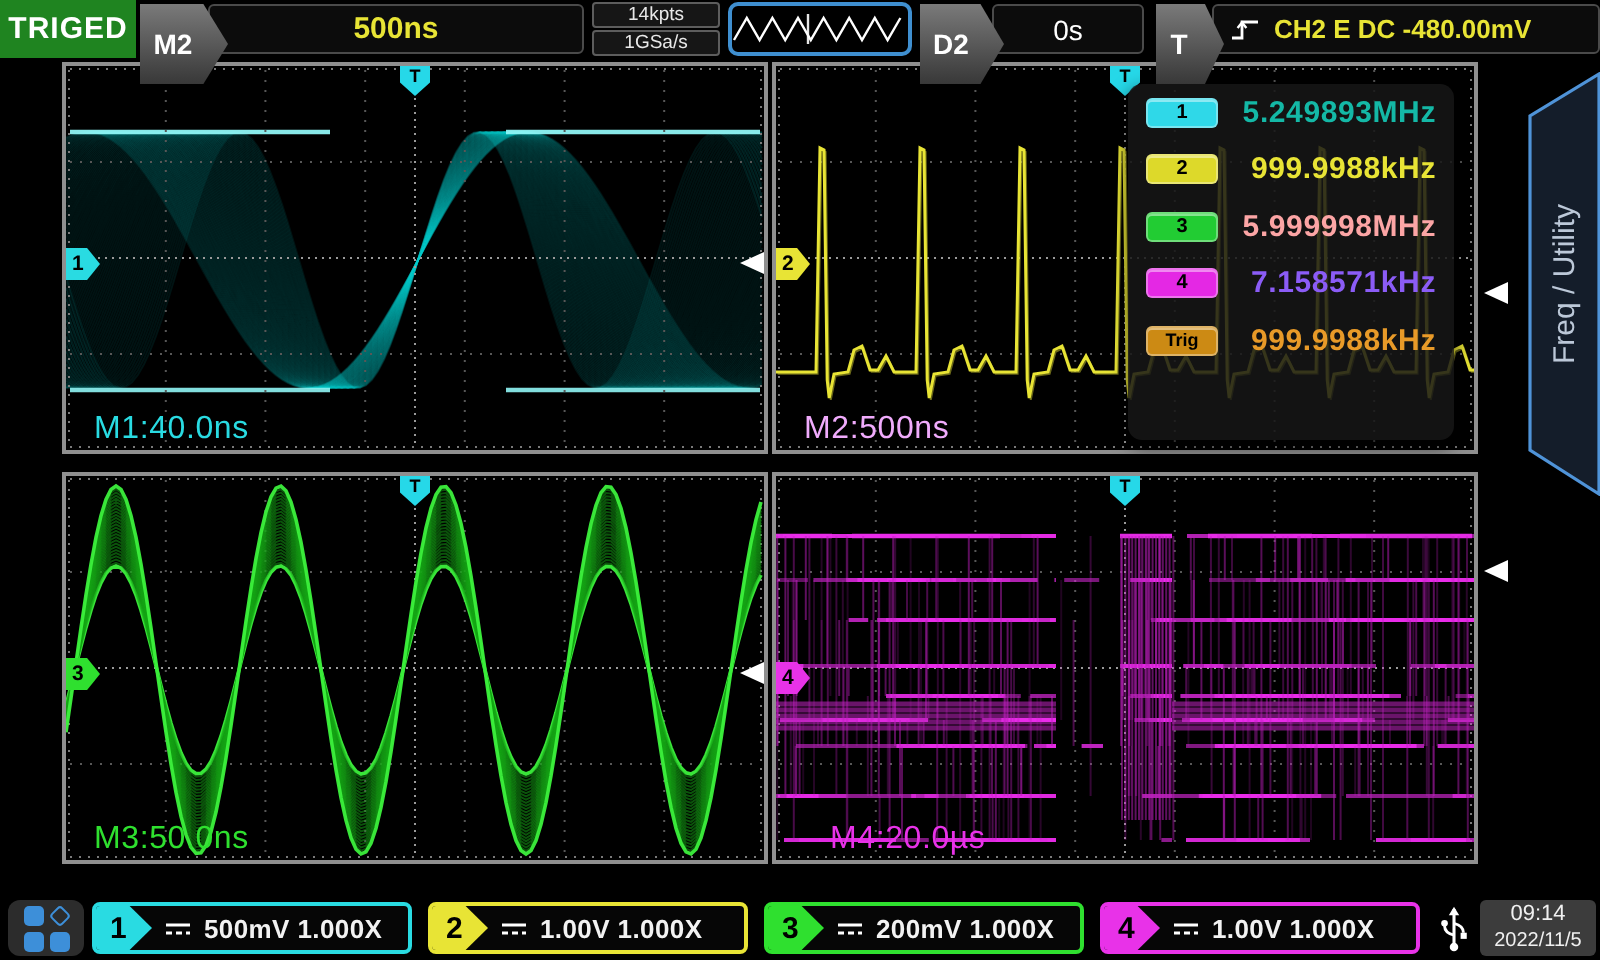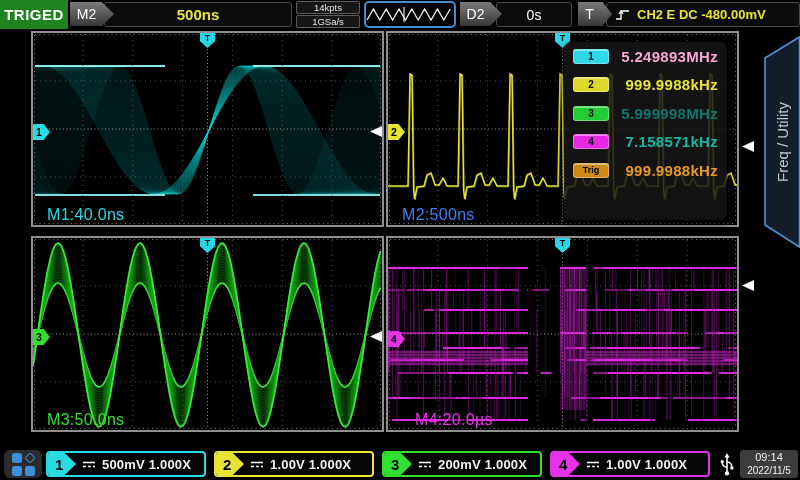--- a/index.html
+++ b/index.html
@@ -2,22 +2,22 @@
 <html><head>
 <meta charset="utf-8">
 <style>
   html,body{margin:0;padding:0;background:#000;}
   .screen{position:relative;width:800px;height:480px;background:#000;overflow:hidden;
           font-family:"Liberation Sans",sans-serif;-webkit-font-smoothing:antialiased;}
   
   .topbar{position:absolute;left:0;top:0;width:800px;height:29px;background:#000;z-index:5;}
   .trigstatus{position:absolute;left:0;top:0;width:68px;height:29px;background:#1f8420;color:#fff;
               font-weight:bold;font-size:15px;display:flex;align-items:center;justify-content:center;letter-spacing:.5px;}
-  .tag{position:absolute;top:2px;height:24px;background:linear-gradient(#7a7a7a,#383838);color:#fff;
-       font-weight:normal;font-size:14px;display:flex;align-items:center;justify-content:center;
+  .tag{position:absolute;top:2px;height:40px;background:linear-gradient(#7a7a7a,#383838);color:#fff;
+       font-weight:bold;font-size:14px;display:flex;align-items:center;justify-content:center;
        clip-path:polygon(0 0,72% 0,100% 50%,72% 100%,0 100%);padding-right:11px;box-sizing:border-box;z-index:2;}
   #tagM{left:70px;width:44px;} #tagD{left:460px;width:42px;} #tagT{left:578px;width:34px;}
   .valbox{position:absolute;top:2px;height:25px;background:#0c0c0c;border:1px solid #4a4a4a;border-radius:3px;
           box-sizing:border-box;display:flex;align-items:center;justify-content:center;color:#fff;font-size:14px;}
   #tbBox{left:104px;width:188px;color:#e8e435;font-weight:bold;font-size:15px;}
   #dlyBox{left:496px;width:76px;text-align:right;}
   #trgBox{left:606px;width:194px;justify-content:flex-start;padding-left:8px;gap:6px;color:#e8e435;font-weight:bold;font-size:13px;}
   .memcol{position:absolute;left:296px;top:1px;width:64px;}
   .membox{height:13px;margin-bottom:1px;background:#161616;border:1px solid #5d5d5d;box-sizing:border-box;color:#e8e8e8;
           font-size:9.5px;display:flex;align-items:center;justify-content:center;border-radius:2px;}
@@ -237,21 +237,21 @@
           <line x1="174.5" y1="2.0" x2="174.5" y2="190.0" stroke="#9a9a9a" stroke-dasharray="1,2.5" stroke-width="1"></line>
           <line x1="2.0" y1="1.5" x2="347.0" y2="1.5" stroke="#7a7a7a" stroke-dasharray="1,3.5" stroke-width="1"></line>
           <line x1="2.0" y1="190.5" x2="347.0" y2="190.5" stroke="#7a7a7a" stroke-dasharray="1,3.5" stroke-width="1"></line>
           <line x1="1.5" y1="2.0" x2="1.5" y2="190.0" stroke="#7a7a7a" stroke-dasharray="1,3.5" stroke-width="1"></line>
           <line x1="347.5" y1="2.0" x2="347.5" y2="190.0" stroke="#7a7a7a" stroke-dasharray="1,3.5" stroke-width="1"></line>
           <path d="M0.0,153.0L20.0,153.0L22.0,41.0L24.0,42.0L25.6,157.0L26.6,166.0L29.0,154.0L36.0,153.0L39.0,142.0L43.0,140.0L47.0,152.0L51.0,152.0L55.0,145.0L59.0,153.0L68.0,153.0L70.0,153.0L72.0,41.0L74.0,42.0L75.6,157.0L76.6,166.0L79.0,154.0L86.0,153.0L89.0,142.0L93.0,140.0L97.0,152.0L101.0,152.0L105.0,145.0L109.0,153.0L118.0,153.0L120.0,153.0L122.0,41.0L124.0,42.0L125.6,157.0L126.6,166.0L129.0,154.0L136.0,153.0L139.0,142.0L143.0,140.0L147.0,152.0L151.0,152.0L155.0,145.0L159.0,153.0L168.0,153.0L170.0,153.0L172.0,41.0L174.0,42.0L175.6,157.0L176.6,166.0L179.0,154.0L186.0,153.0L189.0,142.0L193.0,140.0L197.0,152.0L201.0,152.0L205.0,145.0L209.0,153.0L218.0,153.0L220.0,153.0L222.0,41.0L224.0,42.0L225.6,157.0L226.6,166.0L229.0,154.0L236.0,153.0L239.0,142.0L243.0,140.0L247.0,152.0L251.0,152.0L255.0,145.0L259.0,153.0L268.0,153.0L270.0,153.0L272.0,41.0L274.0,42.0L275.6,157.0L276.6,166.0L279.0,154.0L286.0,153.0L289.0,142.0L293.0,140.0L297.0,152.0L301.0,152.0L305.0,145.0L309.0,153.0L318.0,153.0L320.0,153.0L322.0,41.0L324.0,42.0L325.6,157.0L326.6,166.0L329.0,154.0L336.0,153.0L339.0,142.0L343.0,140.0L347.0,152.0L351.0,152.0L355.0,145.0L359.0,153.0L368.0,153.0" fill="none" stroke="#e8e435" stroke-width="1.5"></path>
           <path d="M0.0,153.0L20.0,153.0L22.0,41.0L24.0,42.0L25.6,157.0L26.6,166.0L29.0,154.0L36.0,153.0L39.0,142.0L43.0,140.0L47.0,152.0L51.0,152.0L55.0,145.0L59.0,153.0L68.0,153.0L70.0,153.0L72.0,41.0L74.0,42.0L75.6,157.0L76.6,166.0L79.0,154.0L86.0,153.0L89.0,142.0L93.0,140.0L97.0,152.0L101.0,152.0L105.0,145.0L109.0,153.0L118.0,153.0L120.0,153.0L122.0,41.0L124.0,42.0L125.6,157.0L126.6,166.0L129.0,154.0L136.0,153.0L139.0,142.0L143.0,140.0L147.0,152.0L151.0,152.0L155.0,145.0L159.0,153.0L168.0,153.0L170.0,153.0L172.0,41.0L174.0,42.0L175.6,157.0L176.6,166.0L179.0,154.0L186.0,153.0L189.0,142.0L193.0,140.0L197.0,152.0L201.0,152.0L205.0,145.0L209.0,153.0L218.0,153.0L220.0,153.0L222.0,41.0L224.0,42.0L225.6,157.0L226.6,166.0L229.0,154.0L236.0,153.0L239.0,142.0L243.0,140.0L247.0,152.0L251.0,152.0L255.0,145.0L259.0,153.0L268.0,153.0L270.0,153.0L272.0,41.0L274.0,42.0L275.6,157.0L276.6,166.0L279.0,154.0L286.0,153.0L289.0,142.0L293.0,140.0L297.0,152.0L301.0,152.0L305.0,145.0L309.0,153.0L318.0,153.0L320.0,153.0L322.0,41.0L324.0,42.0L325.6,157.0L326.6,166.0L329.0,154.0L336.0,153.0L339.0,142.0L343.0,140.0L347.0,152.0L351.0,152.0L355.0,145.0L359.0,153.0L368.0,153.0" fill="none" stroke="#e8e435" stroke-width="1" stroke-opacity=".45" transform="translate(0.8,0.9)"></path>
         </svg>
       <div class="tmark">T</div>
       <div class="chmark" style="background: rgb(232, 228, 53);">2</div>
-      <div class="mlabel" style="color: #3b82f6;">M2:500ns</div>
+      <div class="mlabel" style="color: #f0abfc;">M2:500ns</div>
     </div>
 
     <div class="quad" id="qBL">
       <svg class="wave" width="349" height="192">
           <line x1="49.9" y1="2.0" x2="49.9" y2="190.0" stroke="#575757" stroke-dasharray="1,4" stroke-width="1"></line>
           <line x1="99.7" y1="2.0" x2="99.7" y2="190.0" stroke="#575757" stroke-dasharray="1,4" stroke-width="1"></line>
           <line x1="149.6" y1="2.0" x2="149.6" y2="190.0" stroke="#575757" stroke-dasharray="1,4" stroke-width="1"></line>
           <line x1="199.4" y1="2.0" x2="199.4" y2="190.0" stroke="#575757" stroke-dasharray="1,4" stroke-width="1"></line>
           <line x1="249.3" y1="2.0" x2="249.3" y2="190.0" stroke="#575757" stroke-dasharray="1,4" stroke-width="1"></line>
           <line x1="299.1" y1="2.0" x2="299.1" y2="190.0" stroke="#575757" stroke-dasharray="1,4" stroke-width="1"></line>
@@ -821,33 +821,33 @@
       <div class="chmark" style="top: 93px; background: rgb(232, 50, 232);">4</div>
       <div class="mlabel" style="color: rgb(232, 50, 232); margin-left: 13px;">M4:20.0µs</div>
     </div>
 
     <div class="lvlarrow" style="left:742px;top:112px"></div>
     <div class="lvlarrow" style="left:742px;top:251px"></div>
 
     <div class="fpanel">
       <div class="frow">
         <span class="fbadge" style="background: rgb(47, 216, 232);">1</span>
-        <span class="fval" style="color: #f9a8d4;">5.249893MHz</span>
+        <span class="fval" style="color: #14b8a6;">5.249893MHz</span>
       </div>
       <div class="frow">
         <span class="fbadge" style="background: rgb(221, 217, 42);">2</span>
         <span class="fval" style="color: rgb(232, 228, 53);">999.9988kHz</span>
       </div>
       <div class="frow">
         <span class="fbadge" style="background: rgb(34, 204, 51);">3</span>
-        <span class="fval" style="color: #0f766e;">5.999998MHz</span>
+        <span class="fval" style="color: #fca5a5;">5.999998MHz</span>
       </div>
       <div class="frow">
         <span class="fbadge" style="background: rgb(228, 40, 228);">4</span>
-        <span class="fval" style="color: #14b8a6;">7.158571kHz</span>
+        <span class="fval" style="color: #8b5cf6;">7.158571kHz</span>
       </div>
       <div class="frow">
         <span class="fbadge" style="font-size: 9px; background: rgb(204, 138, 20);">Trig</span>
         <span class="fval" style="color: rgb(232, 154, 40);">999.9988kHz</span>
       </div>
     </div>
 
     <div class="rtab">
       <svg width="38" height="212">
         <path d="M37.5 1 L37.5 211 L3 189 L3 22 Z" fill="#141d2a" stroke="#4f93d8" stroke-width="1.6"></path>

